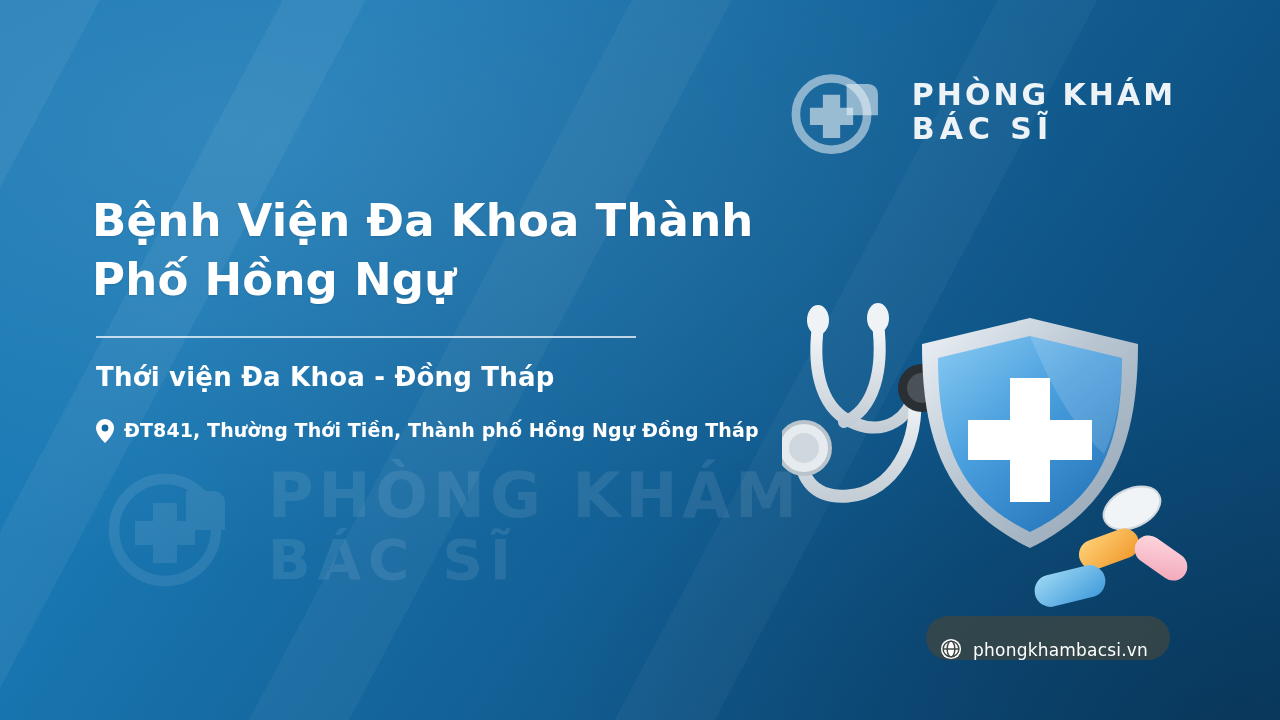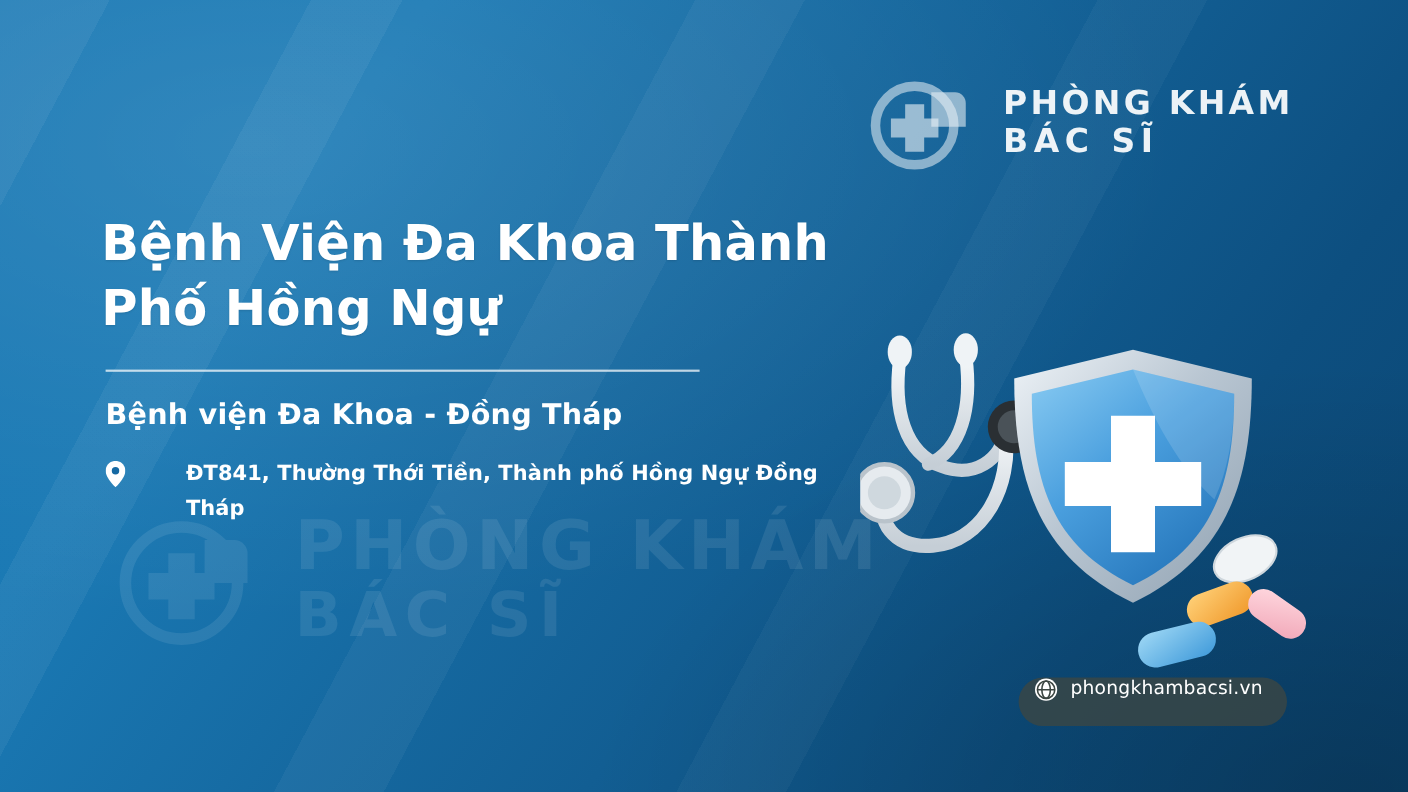--- a/index.html
+++ b/index.html
@@ -119,41 +119,40 @@
     margin-left: 4px;
   }
   #address-row .pin { margin-top: 5px; flex: 0 0 auto; }
   #address-text {
     color: #ffffff;
     font-size: 19px;
     font-weight: 600;
     line-height: 1.72;
     letter-spacing: 0.1px;
     max-width: 640px;
-    margin-left: 45px;
   }
 
   
   #illustration {
     position: absolute;
     right: 78px;
     top: 296px;
     width: 420px;
     height: 340px;
   }
 
   
   #url-pill {
     position: absolute;
     right: 110px;
     bottom: 60px;
     height: 44px;
     padding: 0 22px 0 14px;
     display: flex;
-    align-items: flex-start;
+    align-items: flex-end;
     gap: 11px;
     background: rgba(60, 70, 66, 0.78);
     border-radius: 22px;
   }
   #url-pill .globe { flex: 0 0 auto; }
   #url-text {
     color: #ffffff;
     font-size: 17px;
     font-weight: 400;
     letter-spacing: 0.2px;
@@ -187,21 +186,21 @@
     </svg>
     <div class="logo-text">
       <div class="l1">PHÒNG KHÁM</div>
       <div class="l2">BÁC SĨ</div>
     </div>
   </div>
 
   <div id="content">
     <h1 id="title">Bệnh Viện Đa Khoa Thành Phố Hồng Ngự</h1>
     <div id="divider"></div>
-    <div id="subtitle">Bệnh viện Đa Khoa - Đồng Tháp</div>
+    <div id="subtitle">Thới viện Đa Khoa - Đồng Tháp</div>
 
     <div id="address-row">
       <svg class="pin" width="18" height="24" viewBox="0 0 18 24">
         <path d="M9 0 C4.03 0 0 4.03 0 9 c0 6.6 9 15 9 15 s9 -8.4 9 -15 C18 4.03 13.97 0 9 0 z" fill="#ffffff"></path>
         <circle cx="9" cy="9" r="3.4" fill="#1569a3"></circle>
       </svg>
       <div id="address-text">ĐT841,  Thường Thới Tiền,  Thành phố Hồng Ngự  Đồng Tháp</div>
     </div>
   </div>
 

